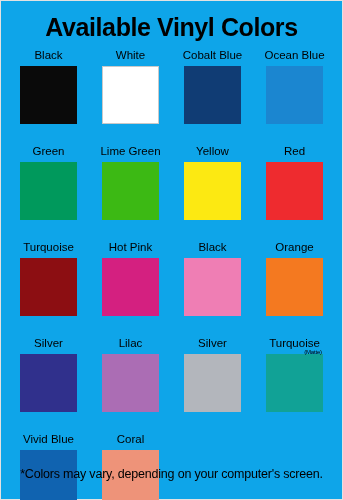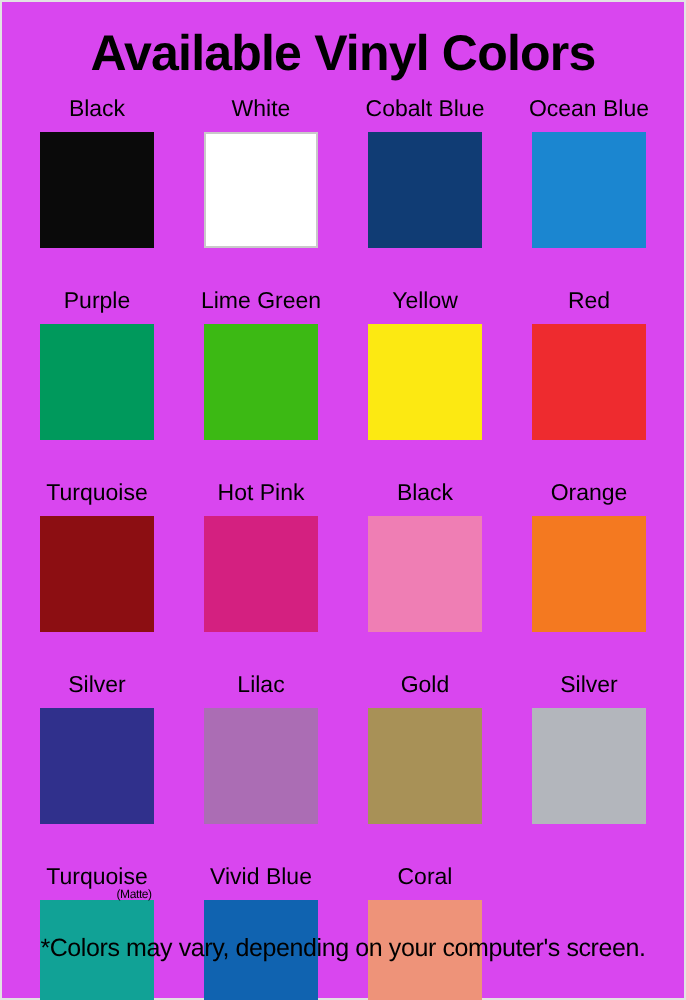--- a/index.html
+++ b/index.html
@@ -11,21 +11,21 @@
     width: 343px;
     height: 500px;
     font-family: "Liberation Sans", sans-serif;
     overflow: hidden;
   }
   .chart-frame {
     position: relative;
     box-sizing: border-box;
     width: 343px;
     height: 500px;
-    background: #d946ef;
+    background: #0ea5e9;
     border: 1px solid #e2e2e2;
     padding: 0;
   }
   .chart-title {
     text-align: center;
     font-size: 25px;
     font-weight: bold;
     color: #000000;
     letter-spacing: -0.4px;
     margin: 13px 0 6px 0;
@@ -111,21 +111,21 @@
         <div class="swatch-chip" style="background-color: rgb(16, 60, 116);"></div>
       </div>
       <div class="swatch-cell">
         <div class="swatch-label">
           <span>Ocean Blue</span>
         </div>
         <div class="swatch-chip" style="background-color: rgb(27, 134, 208);"></div>
       </div>
       <div class="swatch-cell">
         <div class="swatch-label">
-          <span>Purple</span>
+          <span>Green</span>
         </div>
         <div class="swatch-chip" style="background-color: rgb(0, 153, 92);"></div>
       </div>
       <div class="swatch-cell">
         <div class="swatch-label">
           <span>Lime Green</span>
         </div>
         <div class="swatch-chip" style="background-color: rgb(60, 185, 20);"></div>
       </div>
       <div class="swatch-cell">
@@ -168,26 +168,20 @@
         <div class="swatch-label">
           <span>Silver</span>
         </div>
         <div class="swatch-chip" style="background-color: rgb(48, 48, 140);"></div>
       </div>
       <div class="swatch-cell">
         <div class="swatch-label">
           <span>Lilac</span>
         </div>
         <div class="swatch-chip" style="background-color: rgb(171, 109, 180);"></div>
-      </div>
-      <div class="swatch-cell">
-        <div class="swatch-label">
-          <span>Gold</span>
-        </div>
-        <div class="swatch-chip" style="background-color: rgb(168, 145, 87);"></div>
       </div>
       <div class="swatch-cell">
         <div class="swatch-label">
           <span>Silver</span>
         </div>
         <div class="swatch-chip" style="background-color: rgb(179, 182, 188);"></div>
       </div>
       <div class="swatch-cell">
         <div class="swatch-label">
           <span>Turquoise</span>

